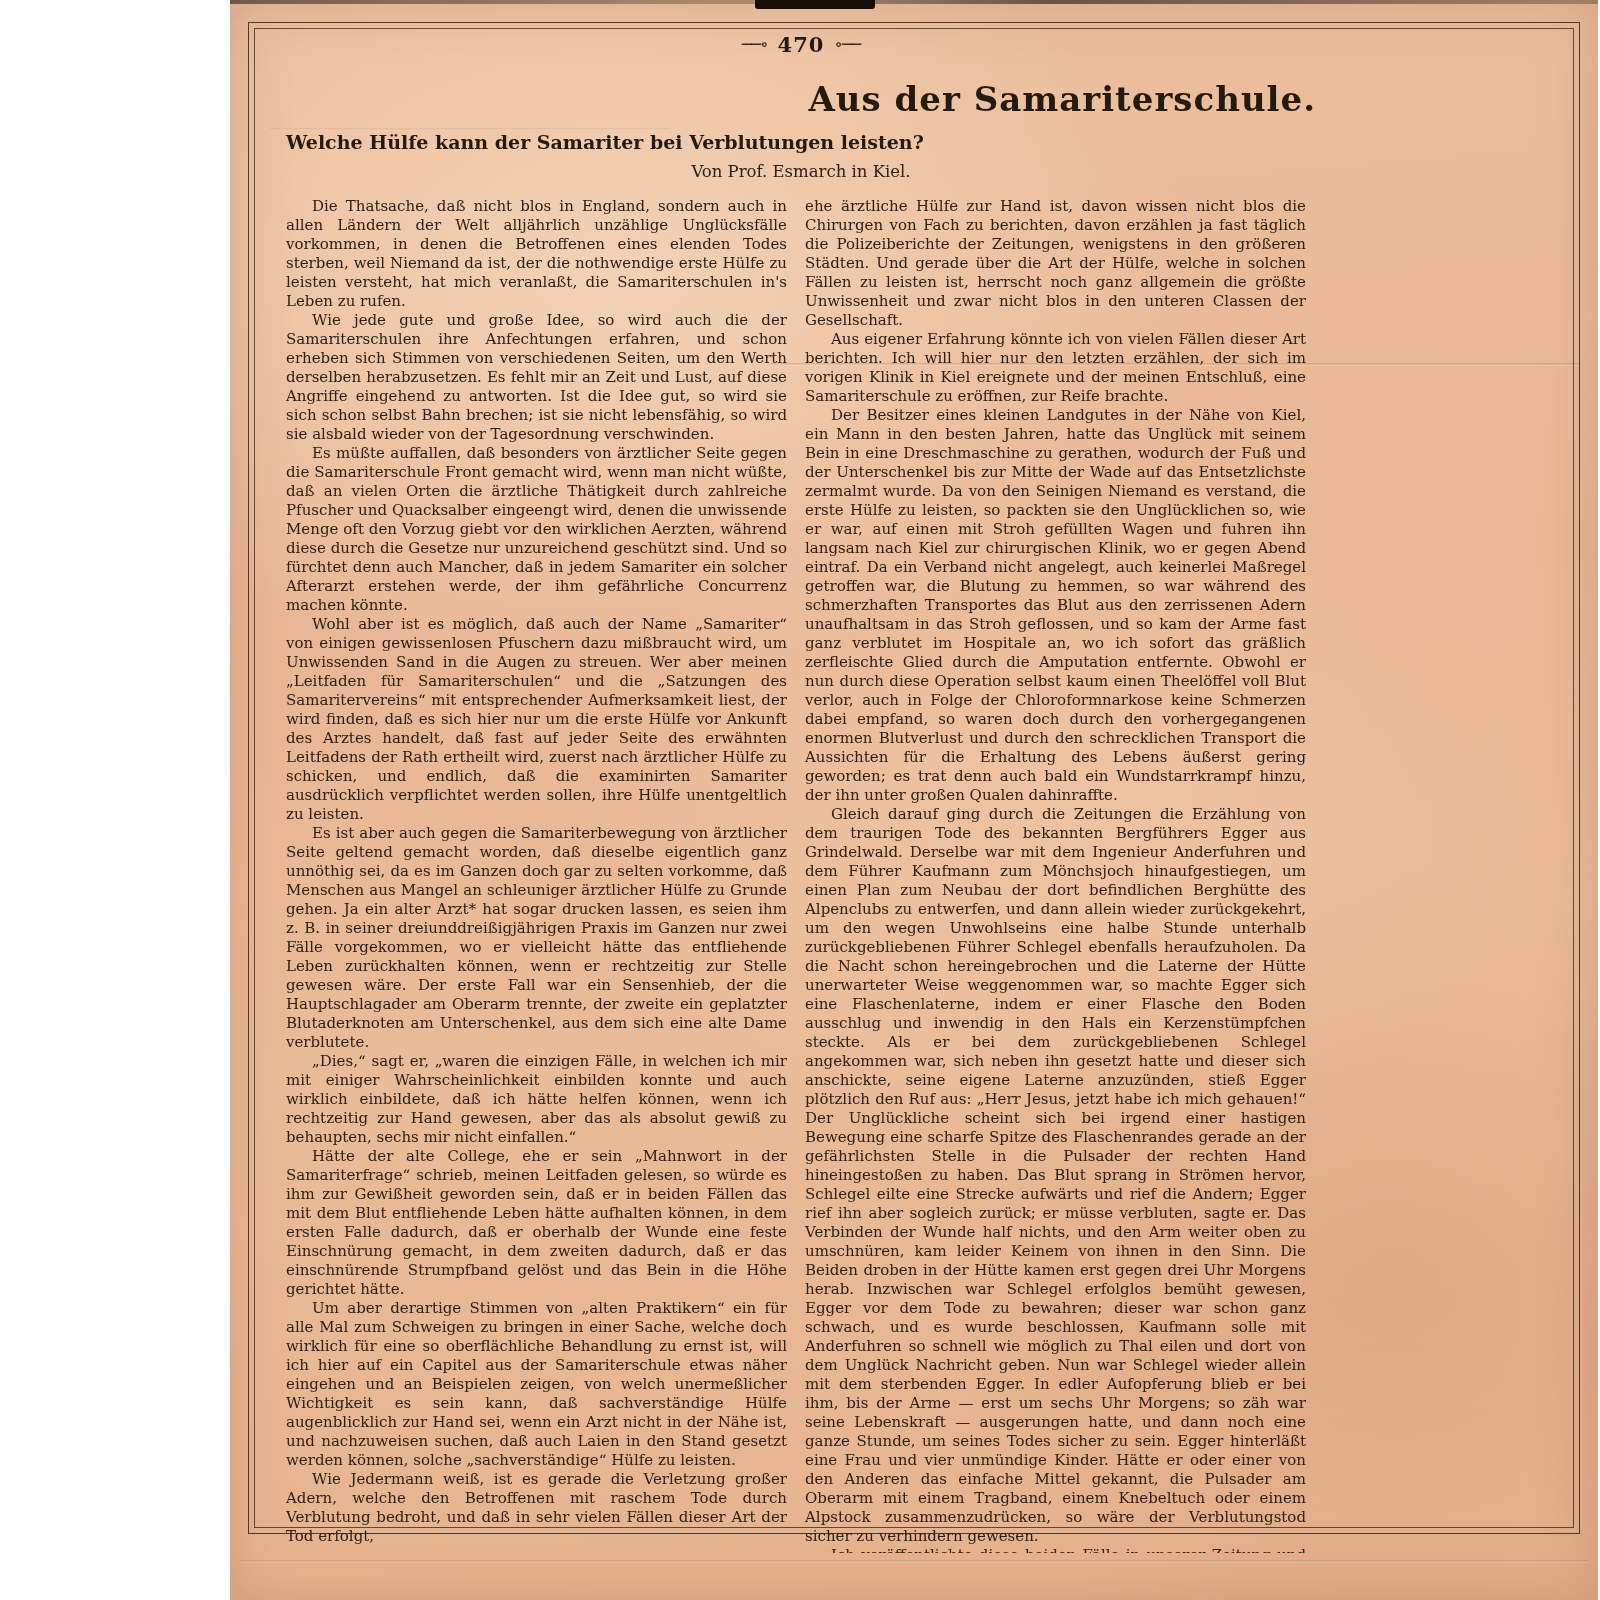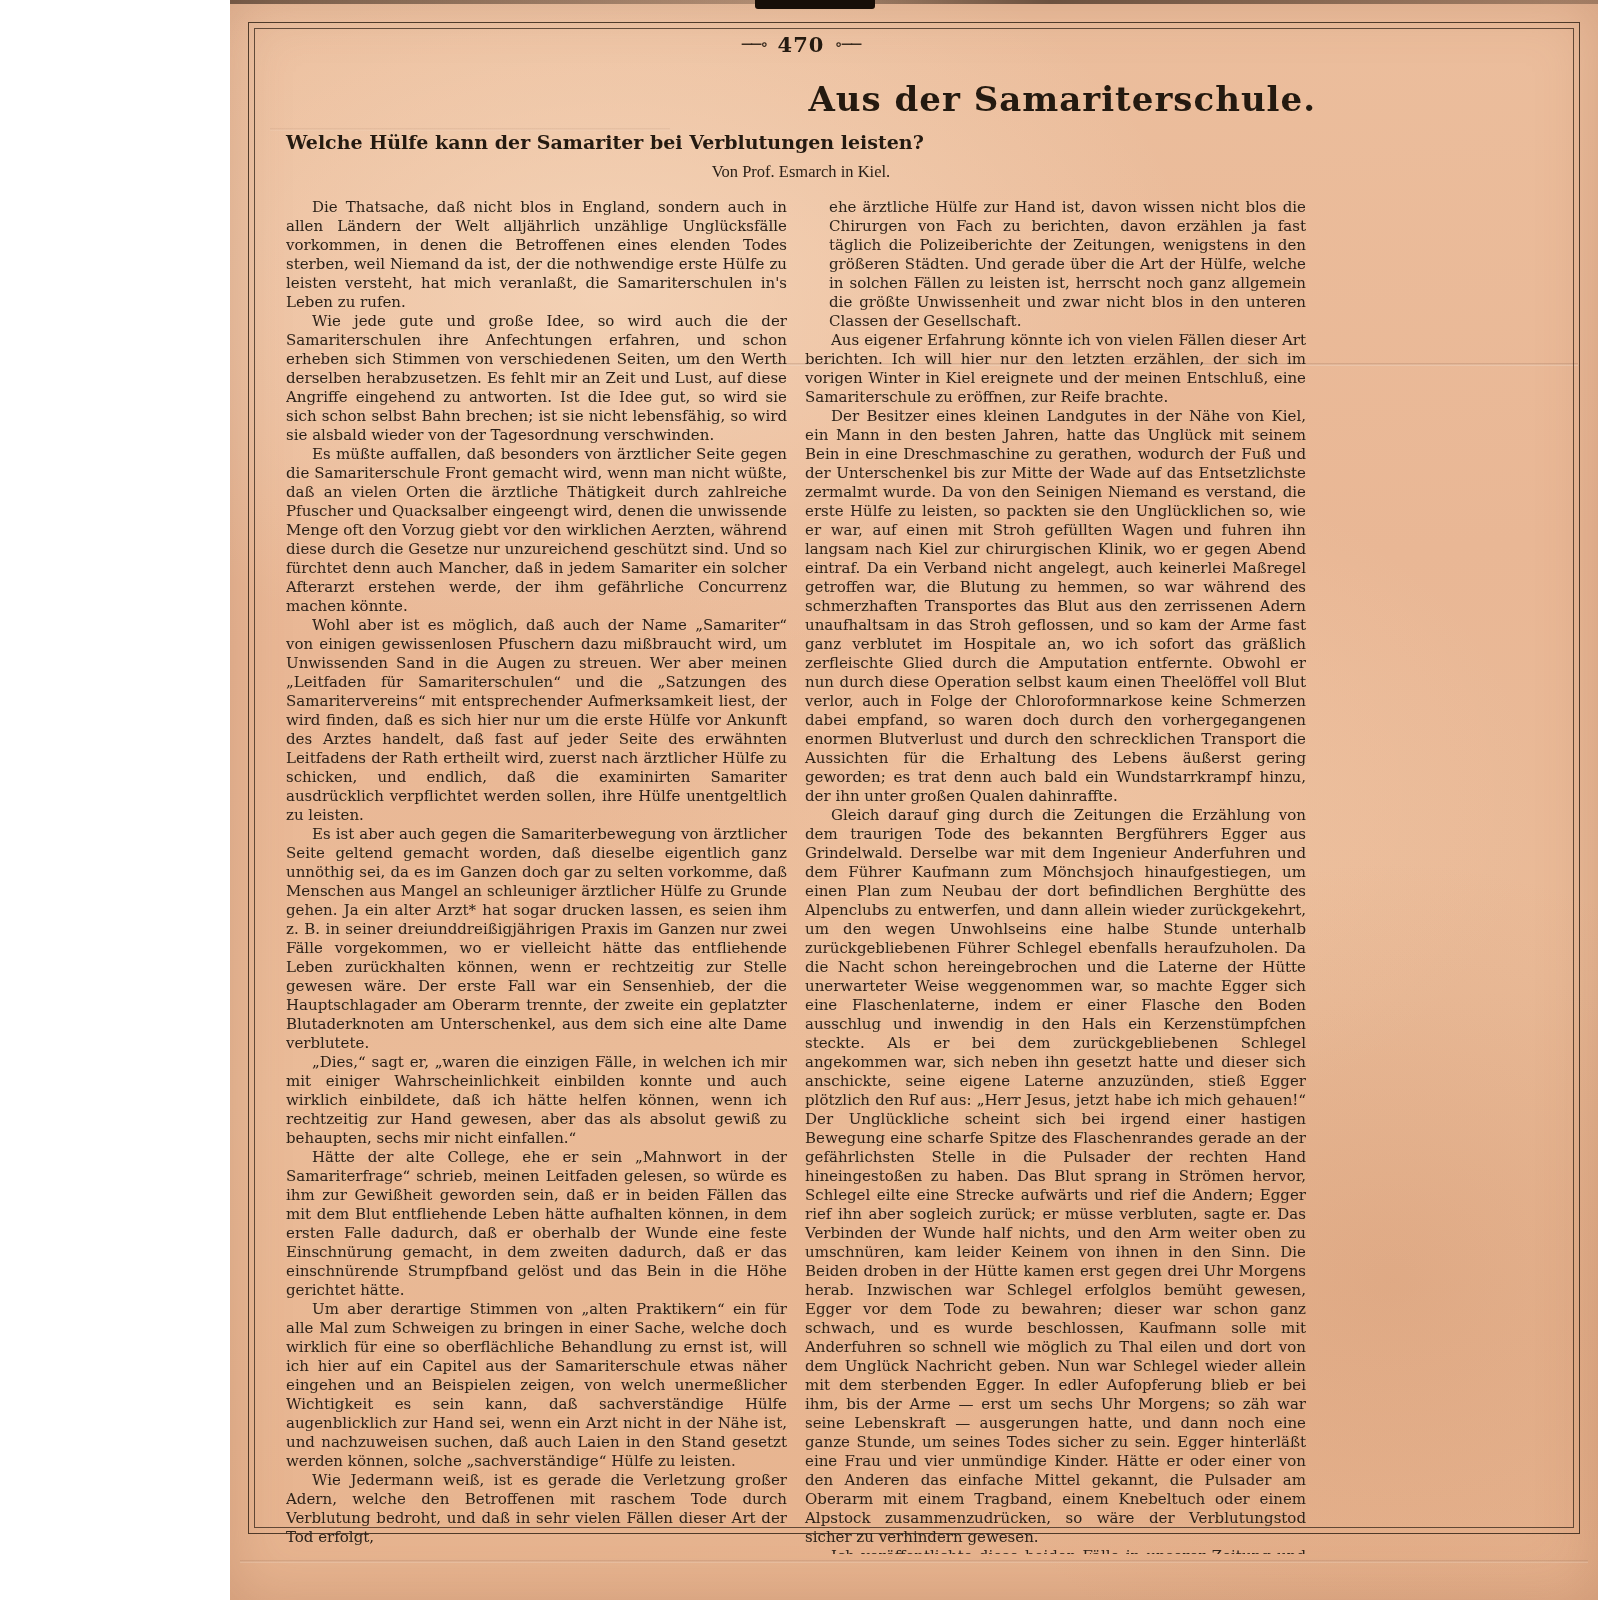--- a/index.html
+++ b/index.html
@@ -42,27 +42,27 @@
 
   
   .content { position: absolute; left: 56px; top: 32px; width: 1030px; }
 
   .pageno-row { text-align: center; font-weight: bold; font-size: 21px; letter-spacing: 1px; color:#241a10; }
   .pageno-row .orn { font-weight: normal; font-size: 17px; letter-spacing: -1px; color:#33261a; position: relative; top:-2px; padding: 0 8px; }
   .pageno { padding: 0 2px; }
 
   h1.title { margin: 22px 0 0 0; text-align: right; font-size: 34px; font-weight: bold; letter-spacing: 1px; color:#241a10; }
   h2.subtitle { margin: 12px 0 0 0; text-align: left; font-size: 19px; font-weight: bold; color:#241a10; }
-  .byline { margin-top: 9px; text-align: center; font-size: 16.5px; color:#2b2118;font-family:Liberation Serif, serif; }
+  .byline { margin-top: 9px; text-align: center; font-size: 16.5px; color:#2b2118; }
 
   .cols { display: flex; gap: 18px; margin-top: 16px; height: 1356px; overflow: hidden; }
   .col { width: 501px; text-align: justify; font-size: 15px; line-height: 19px; color:#2b2118;
     text-rendering: optimizeLegibility; }
   .col p { margin: 0; text-indent: 26px; }
-  .col p.noindent { text-indent: 0; margin-left: 24px; }
+  .col p.noindent { text-indent: 0; }
 </style>
 </head>
 <body>
 
 <div class="stage">
   <div class="paper">
 
     <div class="scan-edge-top"></div>
     <div class="scan-edge-blob"></div>
     <div class="crease crease-1"></div>
@@ -91,21 +91,21 @@
           <p>Es ist aber auch gegen die Samariterbewegung von ärztlicher Seite geltend gemacht worden, daß dieselbe eigentlich ganz unnöthig sei, da es im Ganzen doch gar zu selten vorkomme, daß Menschen aus Mangel an schleuniger ärztlicher Hülfe zu Grunde gehen. Ja ein alter Arzt* hat sogar drucken lassen, es seien ihm z. B. in seiner dreiunddreißigjährigen Praxis im Ganzen nur zwei Fälle vorgekommen, wo er vielleicht hätte das entfliehende Leben zurückhalten können, wenn er rechtzeitig zur Stelle gewesen wäre. Der erste Fall war ein Sensenhieb, der die Hauptschlagader am Oberarm trennte, der zweite ein geplatzter Blutaderknoten am Unterschenkel, aus dem sich eine alte Dame verblutete.</p>
           <p>„Dies,“ sagt er, „waren die einzigen Fälle, in welchen ich mir mit einiger Wahrscheinlichkeit einbilden konnte und auch wirklich einbildete, daß ich hätte helfen können, wenn ich rechtzeitig zur Hand gewesen, aber das als absolut gewiß zu behaupten, sechs mir nicht einfallen.“</p>
           <p>Hätte der alte College, ehe er sein „Mahnwort in der Samariterfrage“ schrieb, meinen Leitfaden gelesen, so würde es ihm zur Gewißheit geworden sein, daß er in beiden Fällen das mit dem Blut entfliehende Leben hätte aufhalten können, in dem ersten Falle dadurch, daß er oberhalb der Wunde eine feste Einschnürung gemacht, in dem zweiten dadurch, daß er das einschnürende Strumpfband gelöst und das Bein in die Höhe gerichtet hätte.</p>
           <p>Um aber derartige Stimmen von „alten Praktikern“ ein für alle Mal zum Schweigen zu bringen in einer Sache, welche doch wirklich für eine so oberflächliche Behandlung zu ernst ist, will ich hier auf ein Capitel aus der Samariterschule etwas näher eingehen und an Beispielen zeigen, von welch unermeßlicher Wichtigkeit es sein kann, daß sachverständige Hülfe augenblicklich zur Hand sei, wenn ein Arzt nicht in der Nähe ist, und nachzuweisen suchen, daß auch Laien in den Stand gesetzt werden können, solche „sachverständige“ Hülfe zu leisten.</p>
           <p>Wie Jedermann weiß, ist es gerade die Verletzung großer Adern, welche den Betroffenen mit raschem Tode durch Verblutung bedroht, und daß in sehr vielen Fällen dieser Art der Tod erfolgt,</p>
 
         </div>
 
         <div class="col">
           <p class="noindent">ehe ärztliche Hülfe zur Hand ist, davon wissen nicht blos die Chirurgen von Fach zu berichten, davon erzählen ja fast täglich die Polizeiberichte der Zeitungen, wenigstens in den größeren Städten. Und gerade über die Art der Hülfe, welche in solchen Fällen zu leisten ist, herrscht noch ganz allgemein die größte Unwissenheit und zwar nicht blos in den unteren Classen der Gesellschaft.</p>
-          <p>Aus eigener Erfahrung könnte ich von vielen Fällen dieser Art berichten. Ich will hier nur den letzten erzählen, der sich im vorigen Winter in Kiel ereignete und der meinen Entschluß, eine Samariterschule zu eröffnen, zur Reife brachte.</p>
+          <p>Aus eigener Erfahrung könnte ich von vielen Fällen dieser Art berichten. Ich will hier nur den letzten erzählen, der sich im vorigen Klinik in Kiel ereignete und der meinen Entschluß, eine Samariterschule zu eröffnen, zur Reife brachte.</p>
           <p>Der Besitzer eines kleinen Landgutes in der Nähe von Kiel, ein Mann in den besten Jahren, hatte das Unglück mit seinem Bein in eine Dreschmaschine zu gerathen, wodurch der Fuß und der Unterschenkel bis zur Mitte der Wade auf das Entsetzlichste zermalmt wurde. Da von den Seinigen Niemand es verstand, die erste Hülfe zu leisten, so packten sie den Unglücklichen so, wie er war, auf einen mit Stroh gefüllten Wagen und fuhren ihn langsam nach Kiel zur chirurgischen Klinik, wo er gegen Abend eintraf. Da ein Verband nicht angelegt, auch keinerlei Maßregel getroffen war, die Blutung zu hemmen, so war während des schmerzhaften Transportes das Blut aus den zerrissenen Adern unaufhaltsam in das Stroh geflossen, und so kam der Arme fast ganz verblutet im Hospitale an, wo ich sofort das gräßlich zerfleischte Glied durch die Amputation entfernte. Obwohl er nun durch diese Operation selbst kaum einen Theelöffel voll Blut verlor, auch in Folge der Chloroformnarkose keine Schmerzen dabei empfand, so waren doch durch den vorhergegangenen enormen Blutverlust und durch den schrecklichen Transport die Aussichten für die Erhaltung des Lebens äußerst gering geworden; es trat denn auch bald ein Wundstarrkrampf hinzu, der ihn unter großen Qualen dahinraffte.</p>
           <p>Gleich darauf ging durch die Zeitungen die Erzählung von dem traurigen Tode des bekannten Bergführers Egger aus Grindelwald. Derselbe war mit dem Ingenieur Anderfuhren und dem Führer Kaufmann zum Mönchsjoch hinaufgestiegen, um einen Plan zum Neubau der dort befindlichen Berghütte des Alpenclubs zu entwerfen, und dann allein wieder zurückgekehrt, um den wegen Unwohlseins eine halbe Stunde unterhalb zurückgebliebenen Führer Schlegel ebenfalls heraufzuholen. Da die Nacht schon hereingebrochen und die Laterne der Hütte unerwarteter Weise weggenommen war, so machte Egger sich eine Flaschenlaterne, indem er einer Flasche den Boden ausschlug und inwendig in den Hals ein Kerzenstümpfchen steckte. Als er bei dem zurückgebliebenen Schlegel angekommen war, sich neben ihn gesetzt hatte und dieser sich anschickte, seine eigene Laterne anzuzünden, stieß Egger plötzlich den Ruf aus: „Herr Jesus, jetzt habe ich mich gehauen!“ Der Unglückliche scheint sich bei irgend einer hastigen Bewegung eine scharfe Spitze des Flaschenrandes gerade an der gefährlichsten Stelle in die Pulsader der rechten Hand hineingestoßen zu haben. Das Blut sprang in Strömen hervor, Schlegel eilte eine Strecke aufwärts und rief die Andern; Egger rief ihn aber sogleich zurück; er müsse verbluten, sagte er. Das Verbinden der Wunde half nichts, und den Arm weiter oben zu umschnüren, kam leider Keinem von ihnen in den Sinn. Die Beiden droben in der Hütte kamen erst gegen drei Uhr Morgens herab. Inzwischen war Schlegel erfolglos bemüht gewesen, Egger vor dem Tode zu bewahren; dieser war schon ganz schwach, und es wurde beschlossen, Kaufmann solle mit Anderfuhren so schnell wie möglich zu Thal eilen und dort von dem Unglück Nachricht geben. Nun war Schlegel wieder allein mit dem sterbenden Egger. In edler Aufopferung blieb er bei ihm, bis der Arme — erst um sechs Uhr Morgens; so zäh war seine Lebenskraft — ausgerungen hatte, und dann noch eine ganze Stunde, um seines Todes sicher zu sein. Egger hinterläßt eine Frau und vier unmündige Kinder. Hätte er oder einer von den Anderen das einfache Mittel gekannt, die Pulsader am Oberarm mit einem Tragband, einem Knebeltuch oder einem Alpstock zusammenzudrücken, so wäre der Verblutungstod sicher zu verhindern gewesen.</p>
           <p>Ich veröffentlichte diese beiden Fälle in unserer Zeitung und suchte dadurch das Publicum auf meine Samariterschule vor-</p>
         </div>
 
       </div>
     </div>
   </div>
 </div>
 

